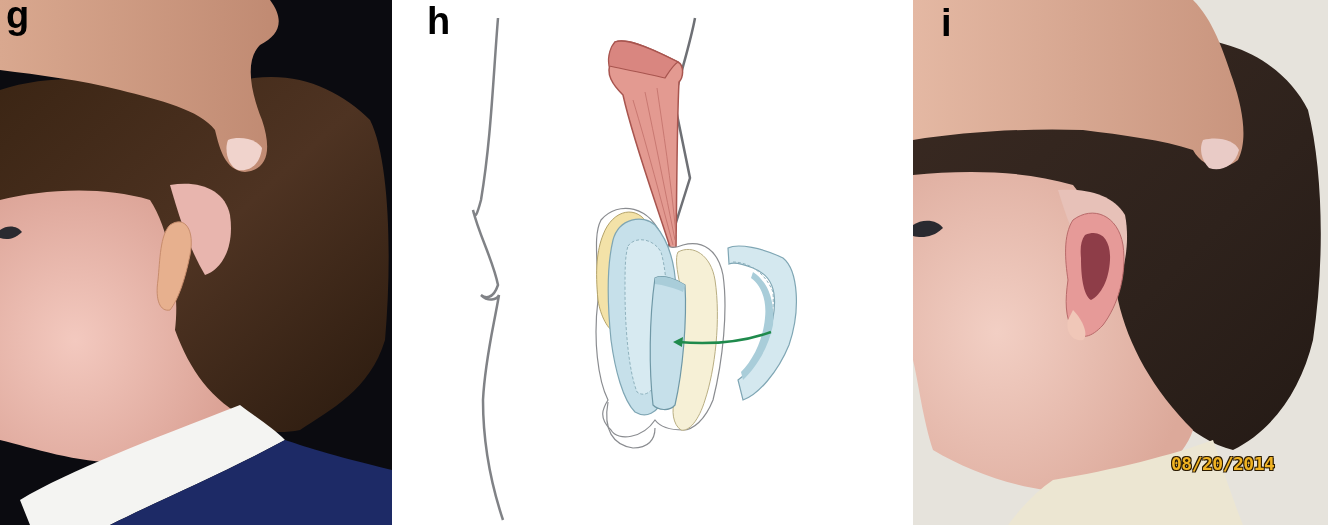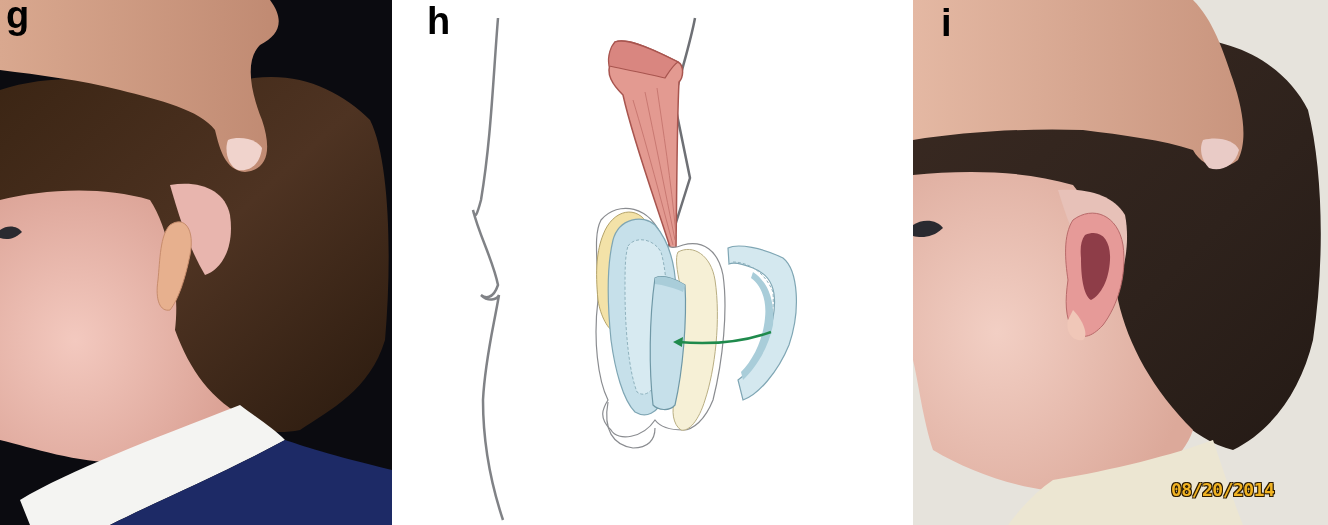--- a/index.html
+++ b/index.html
@@ -6,21 +6,21 @@
     body { width: 1328px; height: 525px; position: relative; overflow: hidden; font-family: "Liberation Sans", sans-serif; }
     .panel { position: absolute; top: 0; height: 525px; overflow: hidden; }
     #panel-g { left: 0; width: 392px; background: #0b0b10; }
     #panel-h { left: 393px; width: 518px; background: #ffffff; }
     #panel-i { left: 913px; width: 415px; background: #e6e3dc; }
     .panel-label { position: absolute; left: 8px; top: 2px; font-weight: bold; font-size: 38px; color: #000; line-height: 1; z-index: 5; }
     #panel-g .panel-label { left: 6px; top: -4px; }
     #panel-h .panel-label { left: 34px; top: 2px; }
     #panel-i .panel-label { left: 28px; top: 4px; }
     svg { position: absolute; left: 0; top: 0; }
-    .date-stamp { position: absolute; left: 258px; top: 479px; font-family: "DejaVu Sans Mono", monospace; font-weight: bold; font-size: 18px; color: #f0b323; letter-spacing: -0.5px;
+    .date-stamp { position: absolute; left: 258px; top: 453px; font-family: "DejaVu Sans Mono", monospace; font-weight: bold; font-size: 18px; color: #f0b323; letter-spacing: -0.5px;
       text-shadow: 1px 1px 0 #2a1a00, -1px -1px 0 #2a1a00, 1px -1px 0 #2a1a00, -1px 1px 0 #2a1a00; z-index: 5; }
   </style>
 </head>
 <body>
 
 <div class="panel" id="panel-g">
   <svg width="392" height="525" viewBox="0 0 392 525">
     <defs>
       <radialGradient id="gFace" cx="0.3" cy="0.55" r="0.7">
         <stop offset="0" stop-color="#f3c9bf"></stop>

